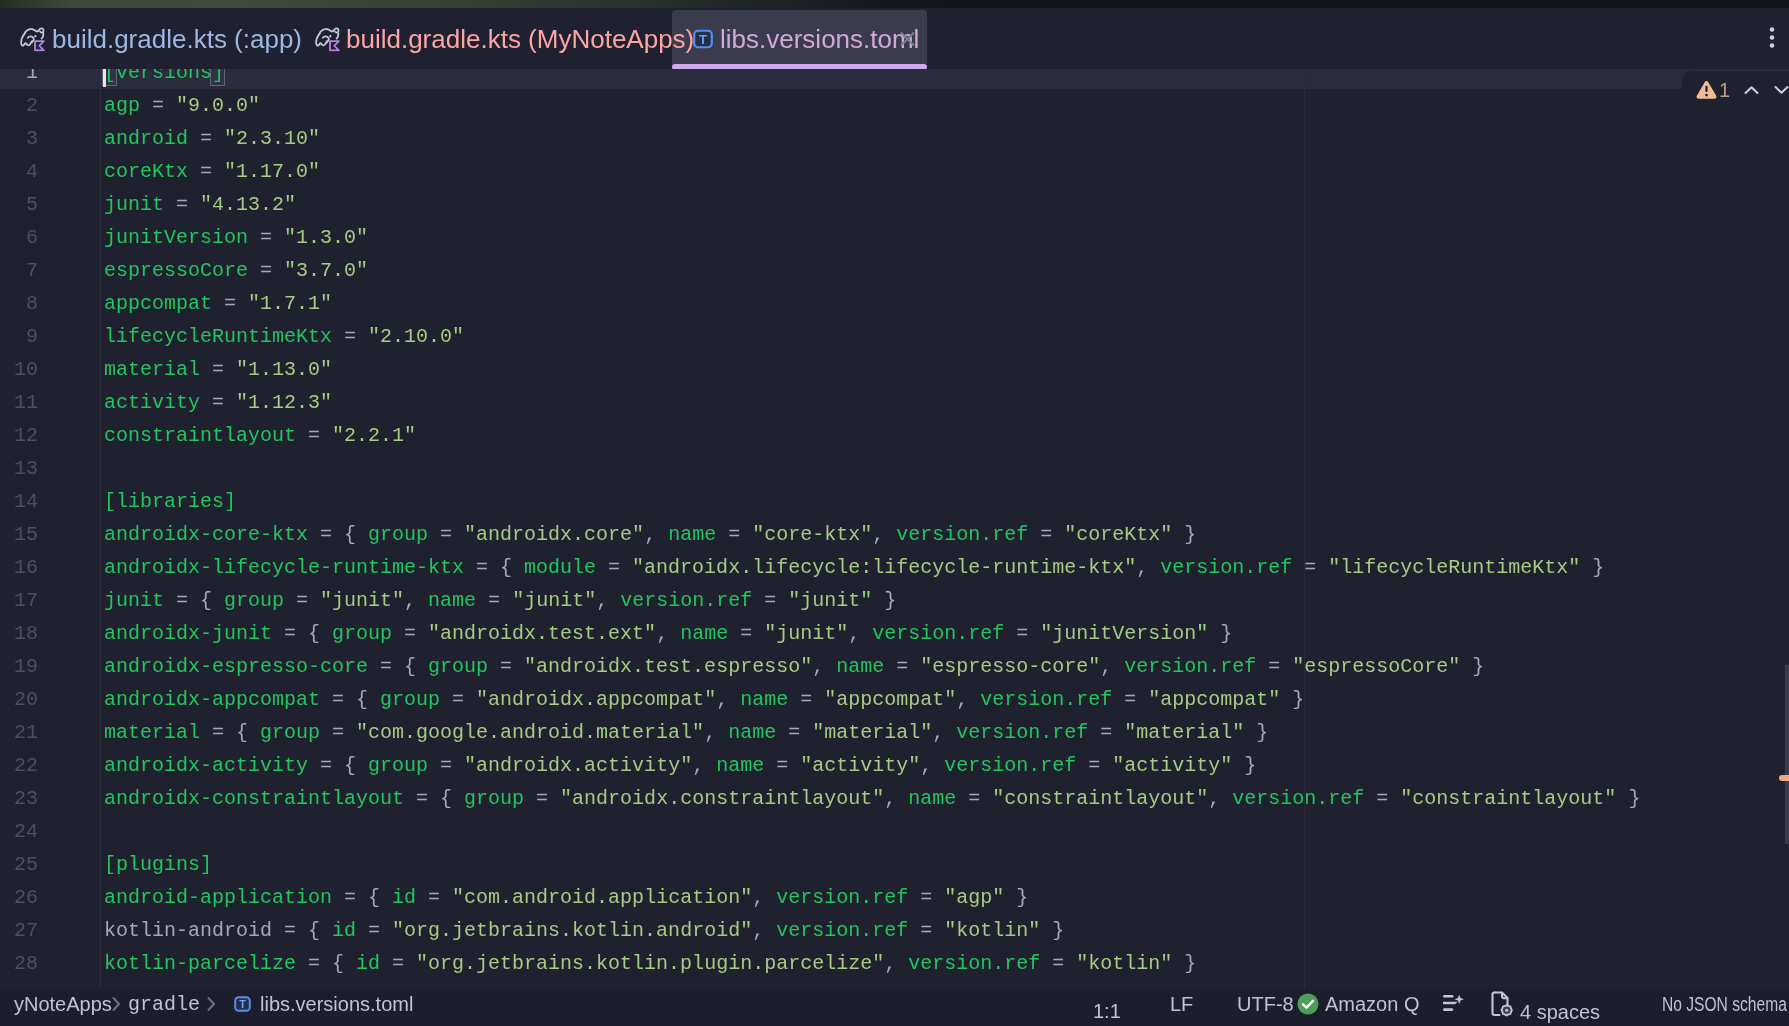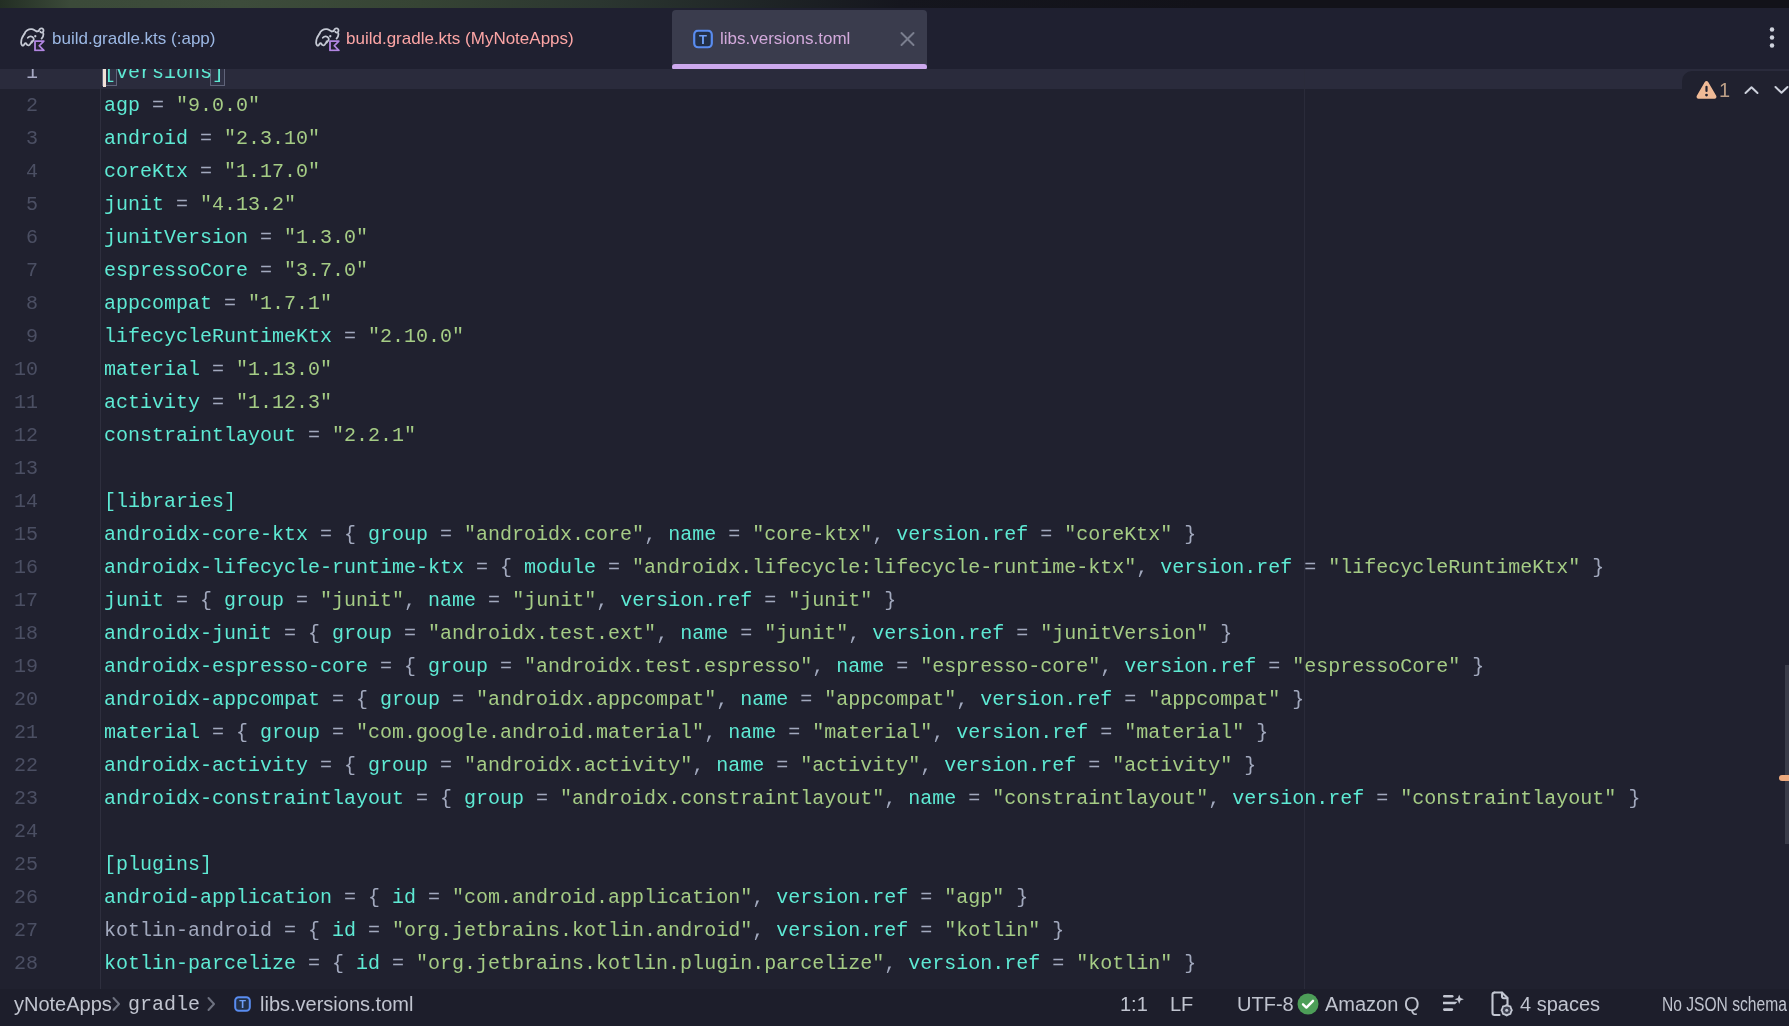--- a/index.html
+++ b/index.html
@@ -1,31 +1,31 @@
 <!DOCTYPE html>
 <html><head><meta charset="utf-8"><title>libs.versions.toml</title>
 <style>
 * { margin:0; padding:0; box-sizing:border-box; }
 html,body { width:1789px; height:1026px; overflow:hidden; background:#20212f; }
 body { position:relative; font-family:"Liberation Sans", sans-serif; }
 .abs { position:absolute; }
 #topstrip { left:0; top:0; width:1789px; height:8px;
   background:linear-gradient(90deg,#232e24 0px,#3b4a39 70px,#3d4c3b 240px,#364434 420px,#2b3630 600px,#1f2526 760px,#15161e 900px,#121219 1200px,#121219 1789px); }
 #tabbar { left:0; top:8px; width:1789px; height:61px; background:#1f2030; }
-.tabtext { position:absolute; top:50%; transform:translateY(-50%); font-size:17px; white-space:pre; }
+.tabtext { position:absolute; top:50%; transform:translateY(-50%); font-size:26px; white-space:pre; }
 #activetab { position:absolute; left:672px; top:2px; width:255px; height:58px; background:#3a3c4d; border-radius:4px 4px 0 0; }
 #underline { position:absolute; left:672px; top:56px; width:255px; height:6px; border-radius:3px; background:#cda9ee; }
 #editor { left:0; top:69px; width:1789px; height:920px; background:#20212f; overflow:hidden; }
 
 #curline { position:absolute; left:0; top:0; width:1789px; height:19.5px; background:#2a2b3c; }
 pre { position:absolute; font-family:"Liberation Mono", monospace; font-size:20px; line-height:33px; }
 #nums { top:-13.5px; left:0; width:38px; text-align:right; color:#4b4f63; }
 #nums .cur { color:#a7a9c4; }
 #code { top:-13.5px; left:104px; color:#a2a9be; }
-.k { color:#5eead4; }
+.k { color:#22c55e; }
 .p { color:#a2a9be; }
 .s { color:#a5cc85; }
 #gutterline { position:absolute; left:100px; top:0; width:1px; height:920px; background:#2e2f3e; }
 #marginline { position:absolute; left:1304px; top:0; width:1px; height:920px; background:#2a2b3a; }
 .brkt { position:absolute; width:15px; height:29px; top:-12px; border:1px solid #60647a; background:rgba(90,94,120,0.15); }
 #caret { position:absolute; left:103px; top:0; width:3px; height:18px; background:#f2e3d9; }
 #widget { position:absolute; left:1682px; top:2px; width:107px; height:50px; background:#20212f; border-radius:10px 0 0 0; }
 #statusbar { left:0; top:989px; width:1789px; height:37px; background:#1d1e2b; }
 .st { position:absolute; color:#c0c4cf; font-size:20px; white-space:pre; top:50%; transform:translateY(-50%); }
 #statusbar .st { top:15px; }
@@ -167,21 +167,21 @@
       </svg></div>
   <div class="st" style="left:128px;font-family:Liberation Mono, monospace;">gradle</div>
   <div class="sticon" style="left:207px;"><svg width="9" height="16" viewBox="0 0 9 16">
         <path d="M1.5 2 L7 8 L1.5 14" stroke="#6e7280" stroke-width="2" fill="none" stroke-linecap="round" stroke-linejoin="round"></path>
       </svg></div>
   <div class="sticon" style="left:234px;"><svg width="17" height="16" viewBox="0 0 17 16">
         <rect x="1.2" y="1.2" width="14.6" height="13.6" rx="3.5" fill="#223048" stroke="#598cf0" stroke-width="2.0"></rect>
         <text x="8.5" y="11.96" text-anchor="middle" fill="#6f9ff5" font-family="Liberation Sans" font-size="11" font-weight="bold">T</text>
       </svg></div>
   <div class="st" style="left:260px;">libs.versions.toml</div>
-  <div class="st" style="left:1120px;">1:1</div>
+  <div class="st" style="left:1093px;margin-top:7px;">1:1</div>
   <div class="st" style="left:1170px;">LF</div>
   <div class="st" style="left:1217px;margin-left:20px;">UTF-8</div>
   <div class="sticon" style="left:1297px;"><svg width="22" height="22" viewBox="0 0 22 22">
         <circle cx="11" cy="11" r="10.5" fill="#4d9e58"></circle>
         <path d="M6 11.3 L9.4 14.6 L16 7.8" stroke="#fff" stroke-width="2.4" fill="none" stroke-linecap="round" stroke-linejoin="round"></path>
       </svg></div>
   <div class="st" style="left:1325px;">Amazon Q</div>
   <div class="sticon" style="left:1443px;"><svg width="22" height="19" viewBox="0 0 22 19">
         <g fill="#c3c7d2">
           <rect x="0" y="0.5" width="10.5" height="2.6" rx="1.3"></rect>
@@ -192,15 +192,15 @@
       </svg></div>
   <div class="sticon" style="left:1491px;"><svg width="23" height="26" viewBox="0 0 23 26">
         <path d="M3.5 1.5 h7.5 l5.5 5.5 v10.0" stroke="#c3c7d2" stroke-width="2.1" fill="none" stroke-linecap="round"></path>
         <path d="M3.5 1.5 c-1.2 0 -2 0.8 -2 2 v18.5 c0 1.2 0.8 2 2 2 h5.0" stroke="#c3c7d2" stroke-width="2.1" fill="none" stroke-linecap="round"></path>
         <path d="M11 1.8 v3.4 c0 1.2 0.8 2 2 2 h3.2" stroke="#c3c7d2" stroke-width="2.1" fill="none" stroke-linecap="round"></path>
         <g transform="translate(15.7,19.2)">
           <path d="M0 -5.2 L1.5 -4.4 L3.7 -3.7 L4.4 -1.5 L5.2 0 L4.4 1.5 L3.7 3.7 L1.5 4.4 L0 5.2 L-1.5 4.4 L-3.7 3.7 L-4.4 1.5 L-5.2 0 L-4.4 -1.5 L-3.7 -3.7 L-1.5 -4.4 Z" fill="#3c3f4e" stroke="#c3c7d2" stroke-width="1.8"></path>
           <circle cx="0" cy="0" r="1.5" fill="#c3c7d2"></circle>
         </g>
       </svg></div>
-  <div class="st" style="left:1520px;">4 spaces</div>
+  <div class="st" style="left:1520px;margin-top:8px;">4 spaces</div>
   <div class="st" style="left:1662px; transform:translateY(-50%) scaleX(0.78); transform-origin:left center;">No JSON schema</div>
 </div>
 
 </body></html>

